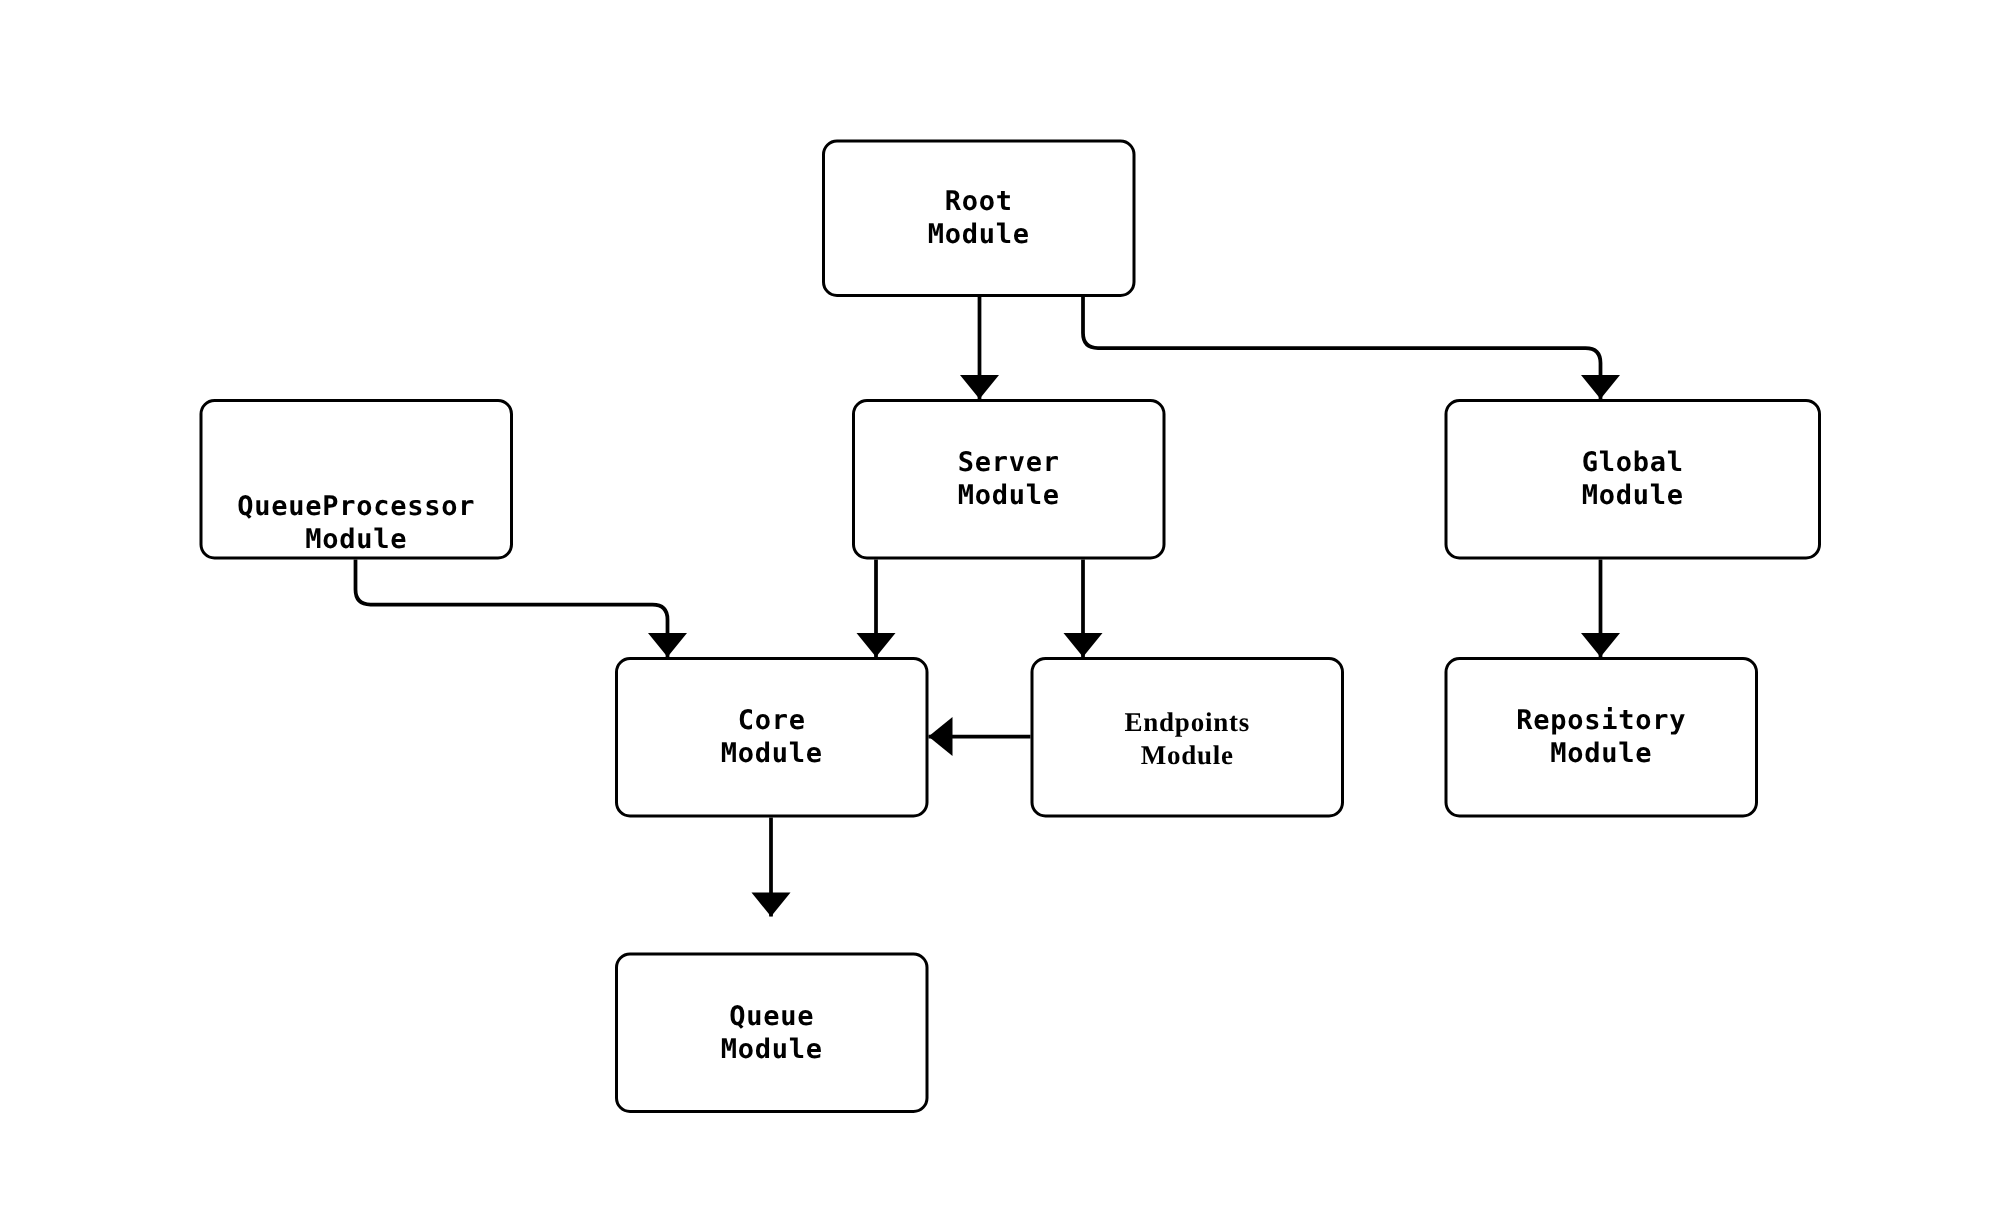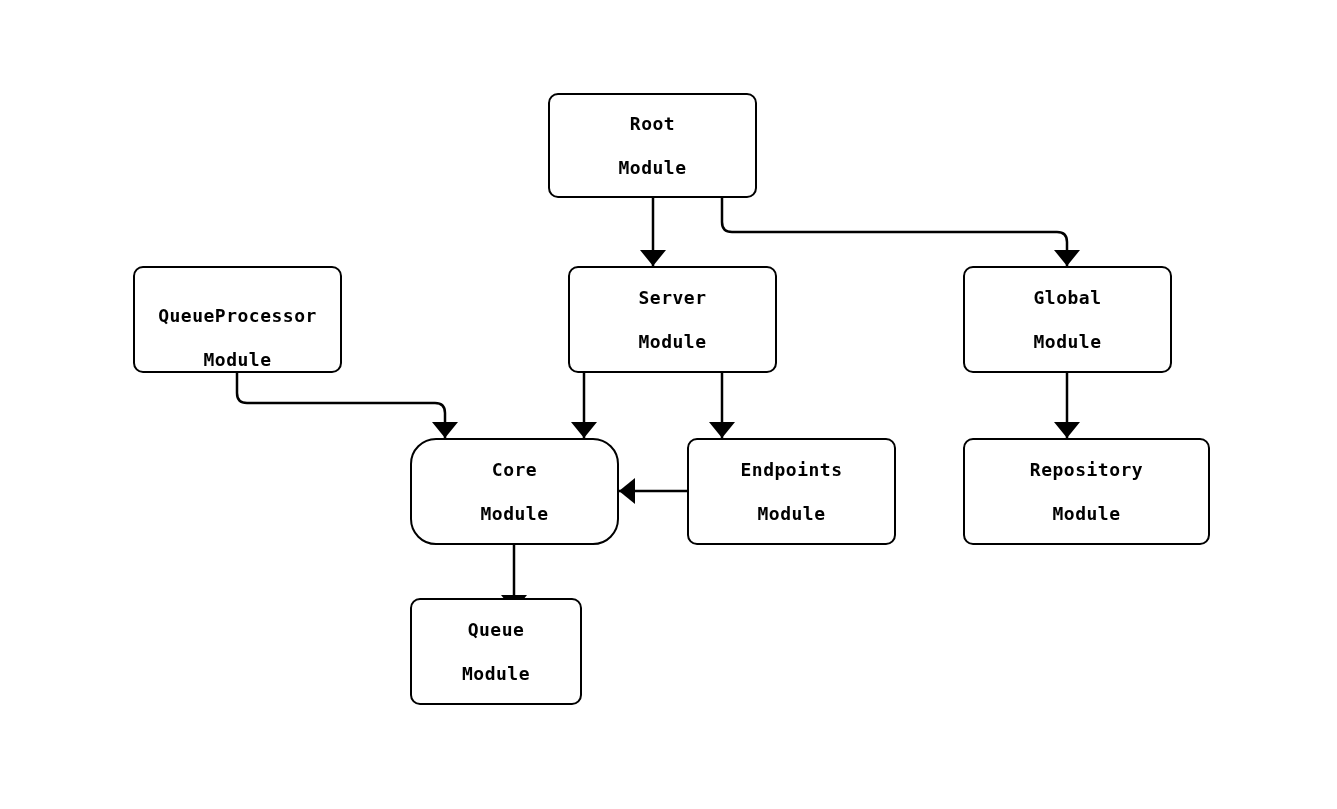--- a/index.html
+++ b/index.html
@@ -36,21 +36,20 @@
     display: flex;
     flex-direction: column;
     align-items: center;
     justify-content: center;
     text-align: center;
     font-weight: bold;
     font-size: 18px;
     line-height: 22px;
     color: #000000;
     letter-spacing: 0.5px;
-    gap: 22px;
   }
   .edge-path {
     fill: none;
     stroke: #000000;
     stroke-width: 2.5px;
   }
   .arrowhead {
     fill: #000000;
     stroke: none;
   }
@@ -83,34 +82,34 @@
         <span>Module</span>
       </div>
       <div class="node" style="left: 133px; top: 266px; width: 209px; height: 107px; justify-content: flex-end;">
         <span>QueueProcessor</span>
         <span>Module</span>
       </div>
       <div class="node" style="left: 568px; top: 266px; width: 209px; height: 107px;">
         <span>Server</span>
         <span>Module</span>
       </div>
-      <div class="node" style="left: 963px; top: 266px; width: 209px; height: 107px;">
+      <div class="node" style="left: 963px; top: 266px; width: 251px; height: 107px;">
         <span>Global</span>
         <span>Module</span>
       </div>
-      <div class="node" style="left: 410px; top: 438px; width: 209px; height: 107px; border-radius: 26px;">
+      <div class="node" style="left: 410px; top: 438px; width: 209px; height: 107px;">
         <span>Core</span>
         <span>Module</span>
       </div>
-      <div class="node" style="left: 687px; top: 438px; width: 209px; height: 107px;">
+      <div class="node" style="left: 687px; top: 438px; width: 209px; height: 107px; font-family: Liberation Serif, serif;">
         <span>Endpoints</span>
         <span>Module</span>
       </div>
-      <div class="node" style="left: 963px; top: 438px; width: 247px; height: 107px; text-align: right;">
+      <div class="node" style="left: 963px; top: 438px; width: 209px; height: 107px; text-align: right;">
         <span>Repository</span>
         <span>Module</span>
       </div>
-      <div class="node" style="left: 410px; top: 598px; width: 172px; height: 107px;">
+      <div class="node" style="left: 410px; top: 635px; width: 209px; height: 107px;">
         <span>Queue</span>
         <span>Module</span>
       </div>
     </div>
 </div>
 
 </body></html>

